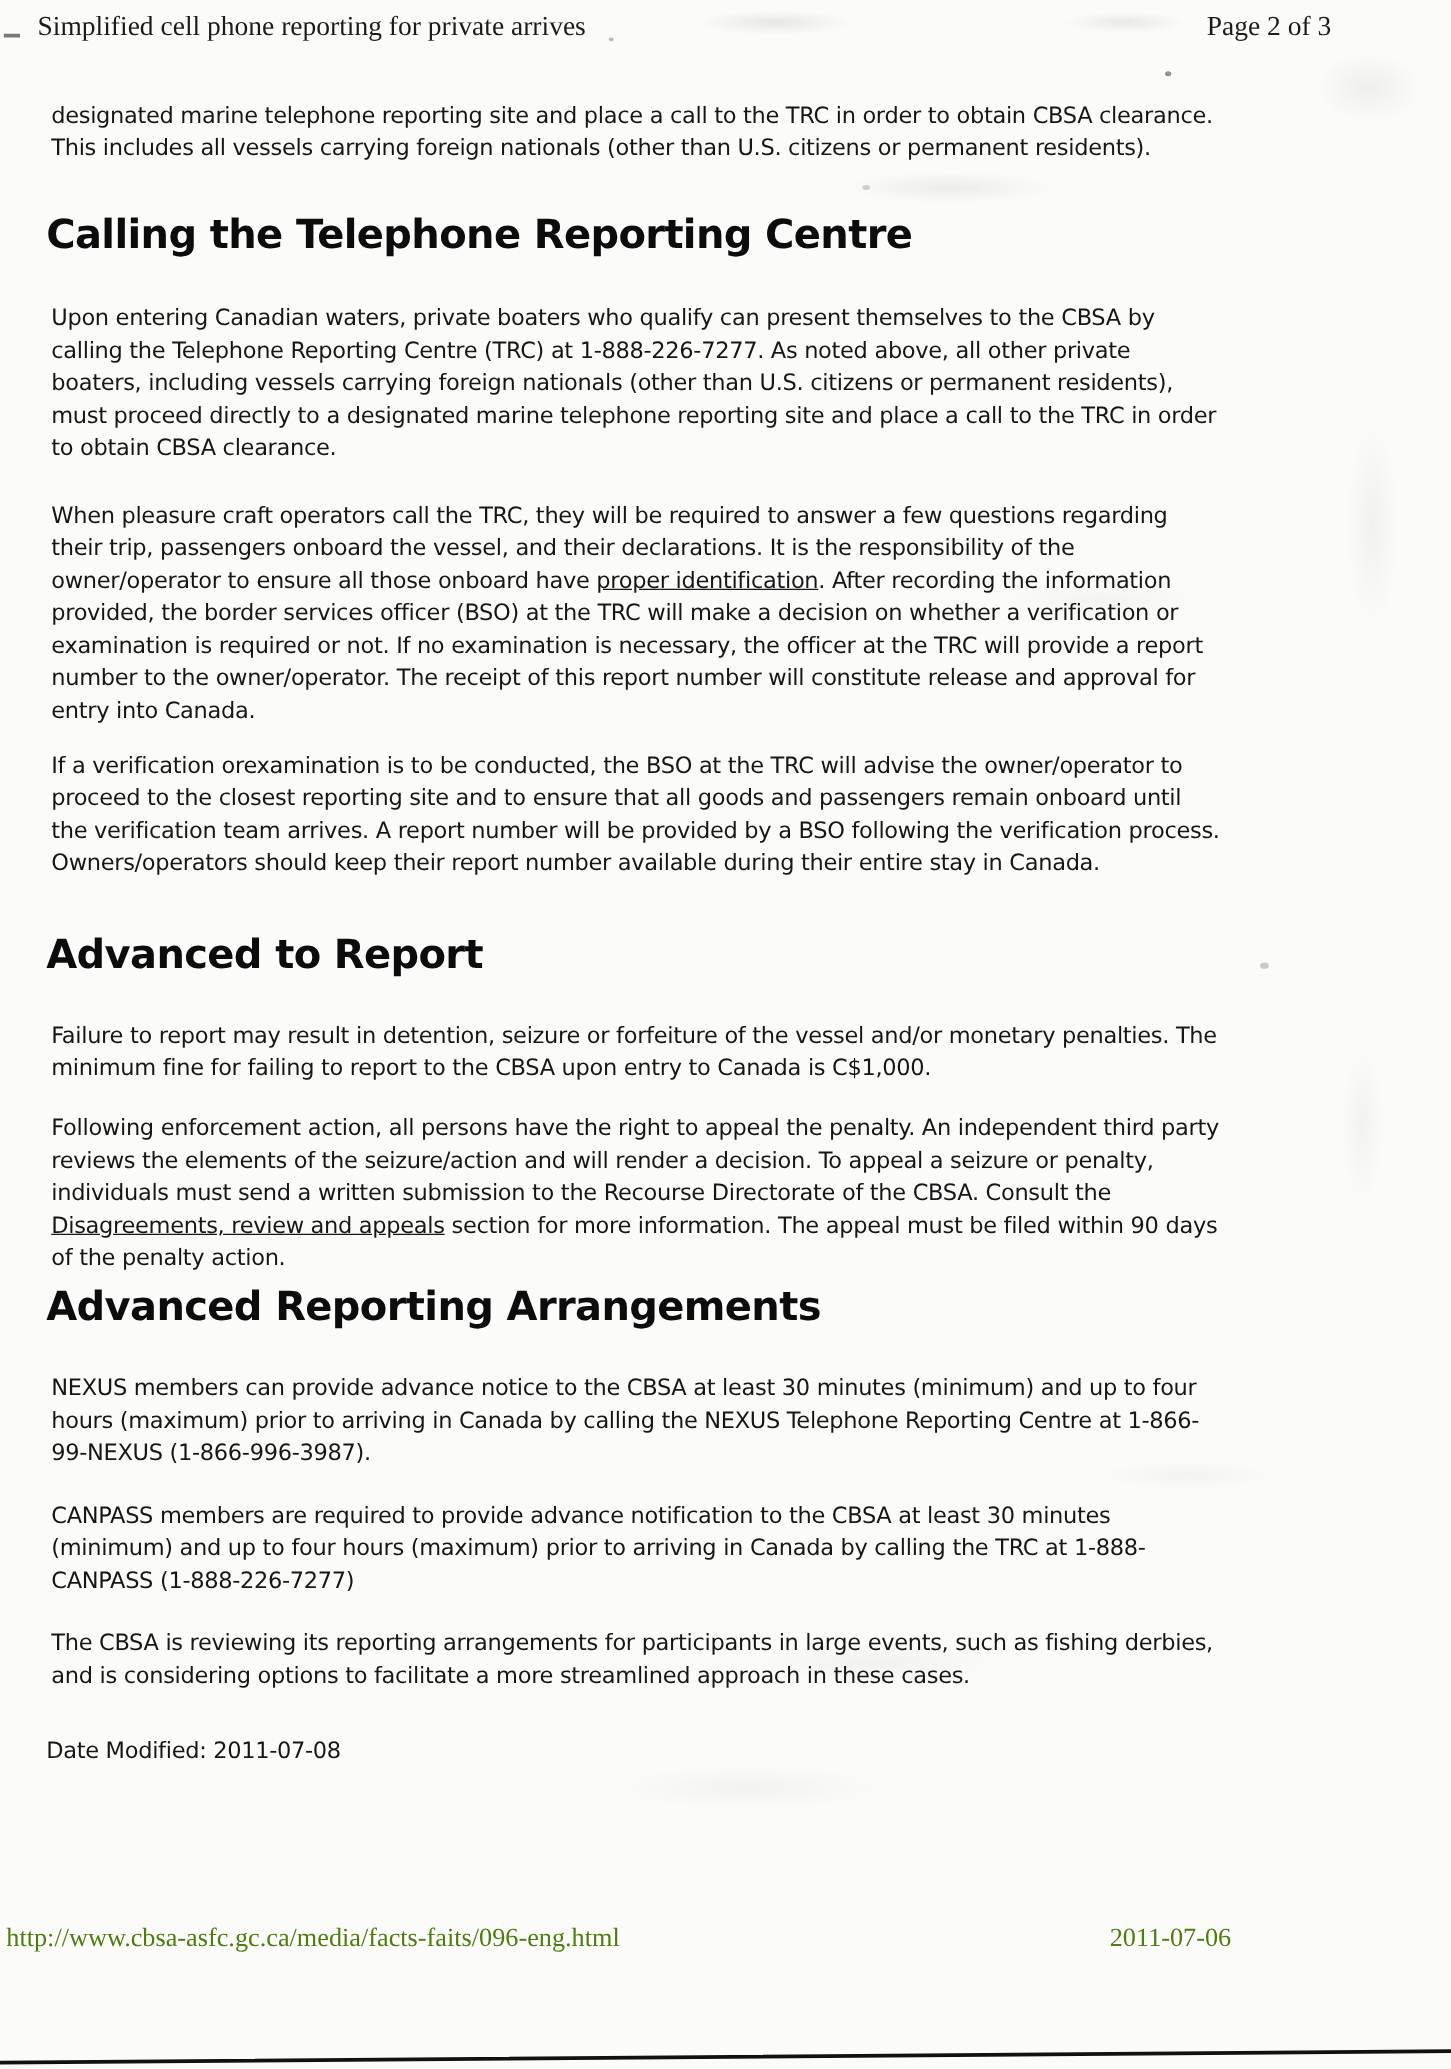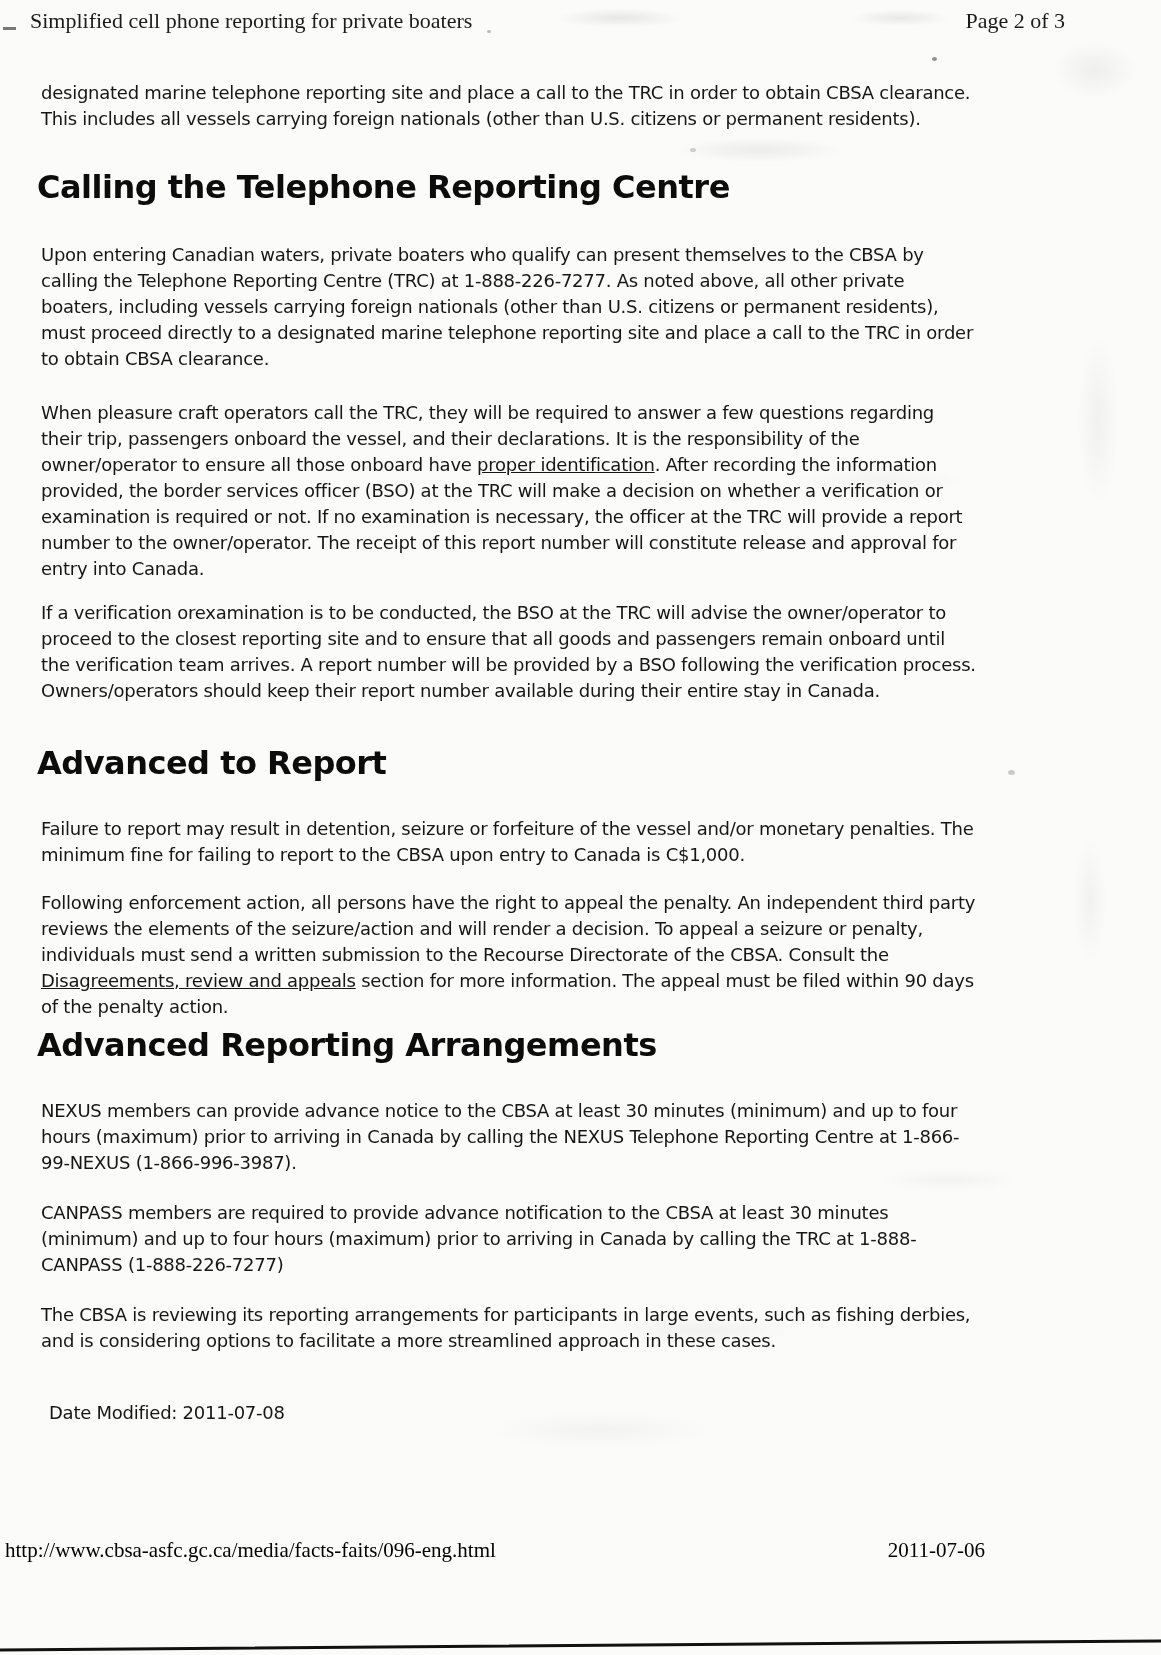--- a/index.html
+++ b/index.html
@@ -68,31 +68,31 @@
     white-space: nowrap;
   }
   .inline-link {
     text-decoration: underline;
     color: inherit;
     cursor: pointer;
   }
   .date-modified {
     position: absolute;
     left: 0;
-    margin: 12px;
+    margin: 0;
     font-size: 18px;
     letter-spacing: -0.25px;
     color: #161616;
     white-space: nowrap;
   }
   .ftr {
     position: absolute;
     font-family: "Liberation Serif", serif;
     font-size: 21px;
-    color: #000000;
+    color: #4d7c0f;
     white-space: nowrap;
   }
   #footer-url  { top: 1538px; left: 5px; }
   #footer-date { top: 1538px; right: 176px; }
 
   .scan-edge-line {
     position: absolute;
     top: 1644px;
     left: -8px;
     width: 1180px;
@@ -111,21 +111,21 @@
   .speck-a { top: 57px; left: 932px; width: 5px; height: 4px; opacity: .75; }
   .speck-b { top: 30px;  left: 487px; width: 4px; height: 3px; opacity: .45; }
   .speck-c { top: 770px; left: 1008px; width: 7px; height: 5px; opacity: .35; }
   .speck-d { top: 148px; left: 690px; width: 6px; height: 4px; opacity: .30; }
 </style>
 </head>
 <body>
 
 <div class="paper-noise"></div>
 
-<div class="hdr" id="header-title">Simplified cell phone reporting for private boaters</div>
+<div class="hdr" id="header-title">Simplified cell phone reporting for private arrives</div>
 <div class="hdr" id="header-page">Page 2 of 3</div>
 
 <div class="dash-mark"></div>
 <div class="speck speck-a"></div>
 <div class="speck speck-b"></div>
 <div class="speck speck-c"></div>
 <div class="speck speck-d"></div>
 
 <div class="doc">
 

